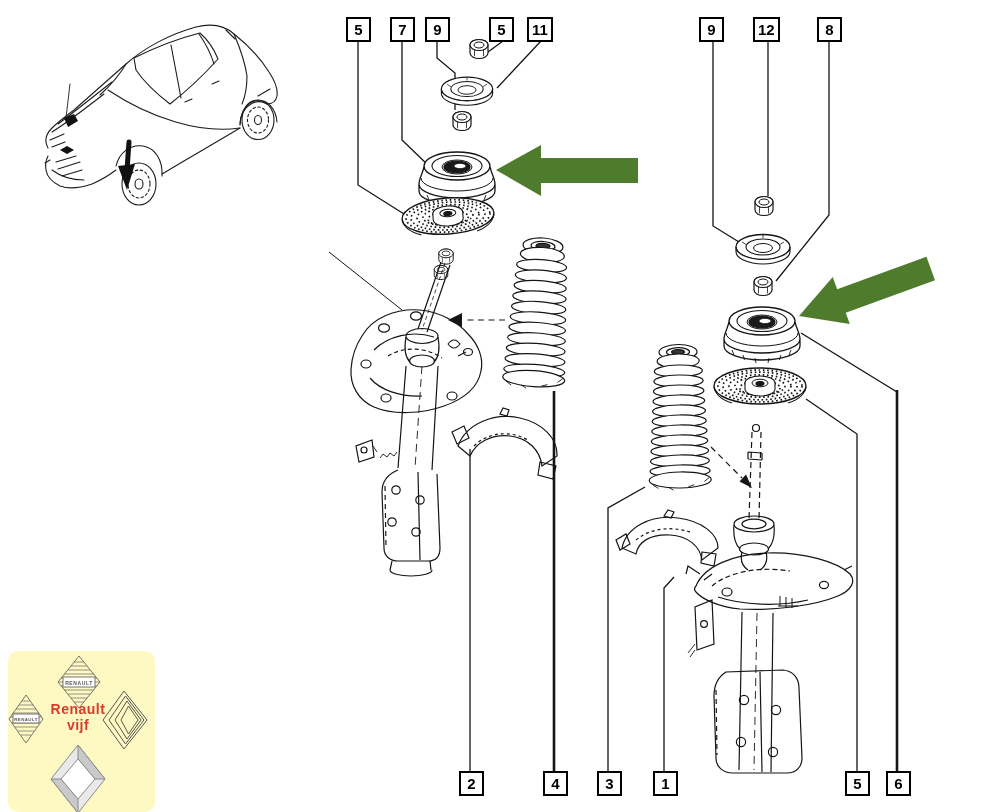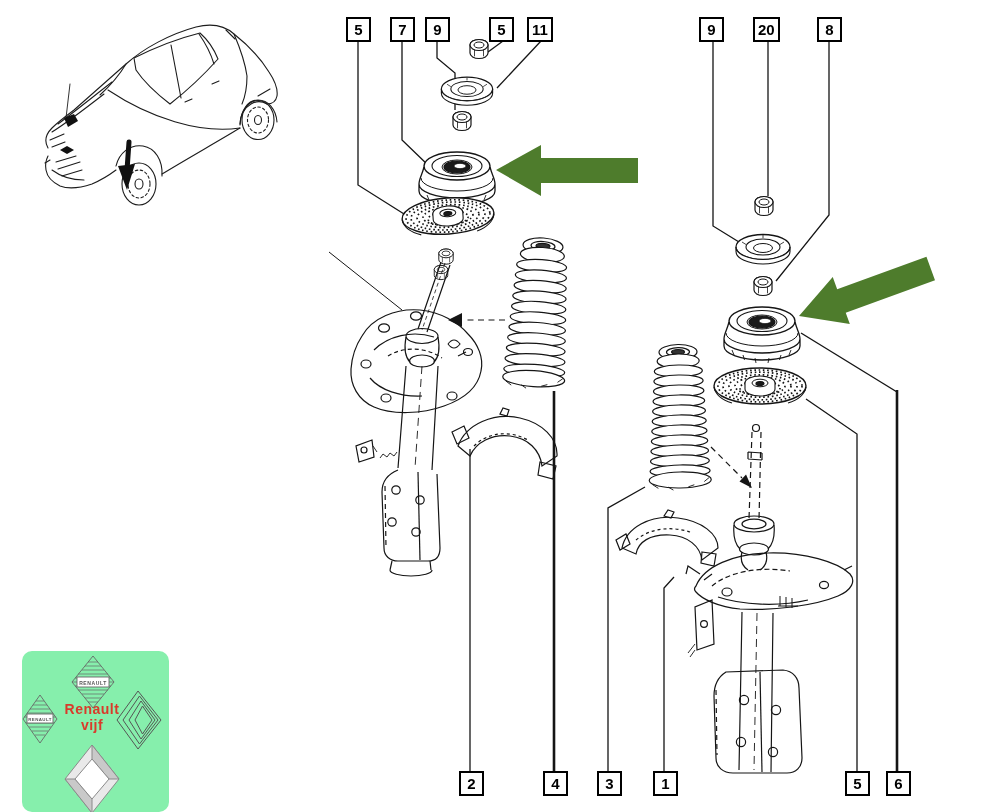--- a/index.html
+++ b/index.html
@@ -3,21 +3,21 @@
 <meta charset="utf-8">
 <style>
   html,body{margin:0;padding:0}
   body{width:1000px;height:812px;position:relative;background:#fff;overflow:hidden;
        font-family:"Liberation Sans",sans-serif}
   .stage{position:absolute;inset:0}
   svg.art{position:absolute;left:0;top:0}
   .callout{position:absolute;box-sizing:border-box;height:25px;min-width:25px;padding:0 3px;
     border:2px solid #000;background:#fff;display:flex;align-items:center;justify-content:center;
     font-weight:bold;font-size:15px;color:#000;line-height:1;cursor:pointer}
-  .logo-panel{position:absolute;left:22px;top:651px;width:147px;height:161px;background:#86efac;
+  .logo-panel{position:absolute;left:8px;top:651px;width:147px;height:161px;background:#fef9c3;
     border-radius:10px;overflow:hidden}
   .logo-text{position:absolute;left:34px;top:50px;width:72px;text-align:center;color:#d93a2b;
     font-weight:bold;font-size:14px;line-height:16px;letter-spacing:.5px}
   .logo-text span{display:block}
 </style>
 </head>
 <body>
 
 <div class="stage">
 
@@ -268,21 +268,21 @@
     <polygon points="0,0 45,-25 45,-12 140,-12 140,13 45,13 45,25" fill="#4e7c2c"></polygon>
   </g>
 </svg>
 
 <div class="callout" style="left:346px;top:17px">5</div>
 <div class="callout" style="left:390px;top:17px">7</div>
 <div class="callout" style="left:425px;top:17px">9</div>
 <div class="callout" style="left:489px;top:17px">5</div>
 <div class="callout" style="left:527px;top:17px">11</div>
 <div class="callout" style="left:699px;top:17px">9</div>
-<div class="callout" style="left:753px;top:17px">20</div>
+<div class="callout" style="left:753px;top:17px">12</div>
 <div class="callout" style="left:817px;top:17px">8</div>
 <div class="callout" style="left:459px;top:771px">2</div>
 <div class="callout" style="left:543px;top:771px">4</div>
 <div class="callout" style="left:597px;top:771px">3</div>
 <div class="callout" style="left:653px;top:771px">1</div>
 <div class="callout" style="left:845px;top:771px">5</div>
 <div class="callout" style="left:886px;top:771px">6</div>
 
 <div class="logo-panel">
   <svg width="147" height="161" viewBox="0 0 147 161">

